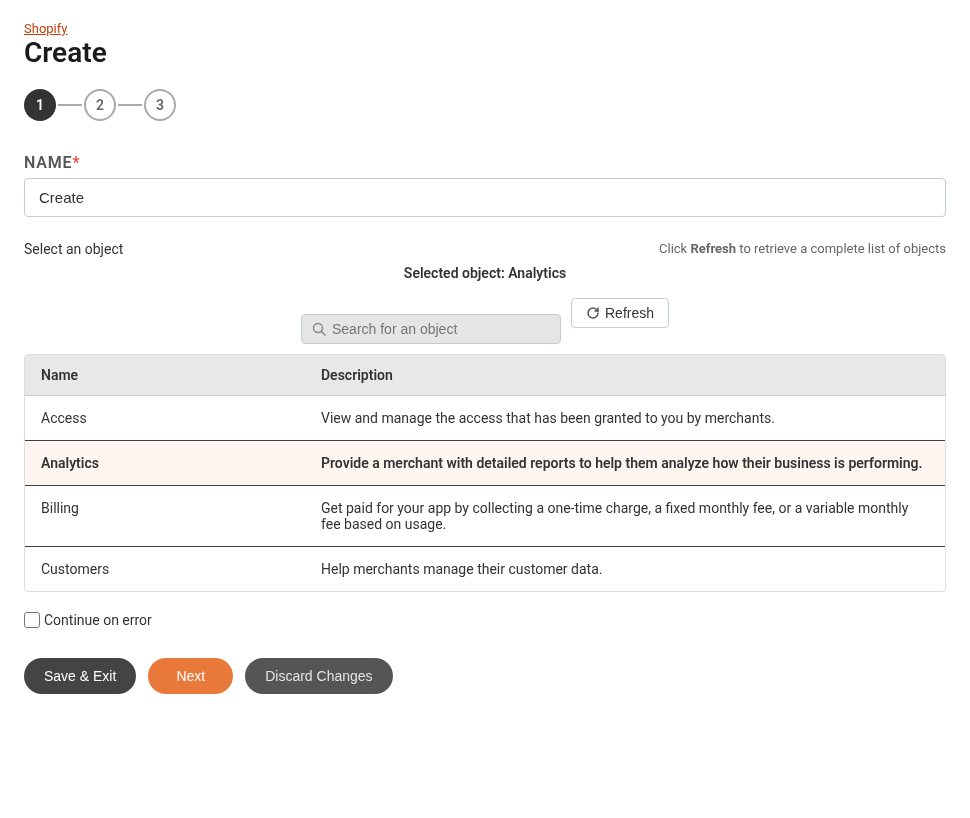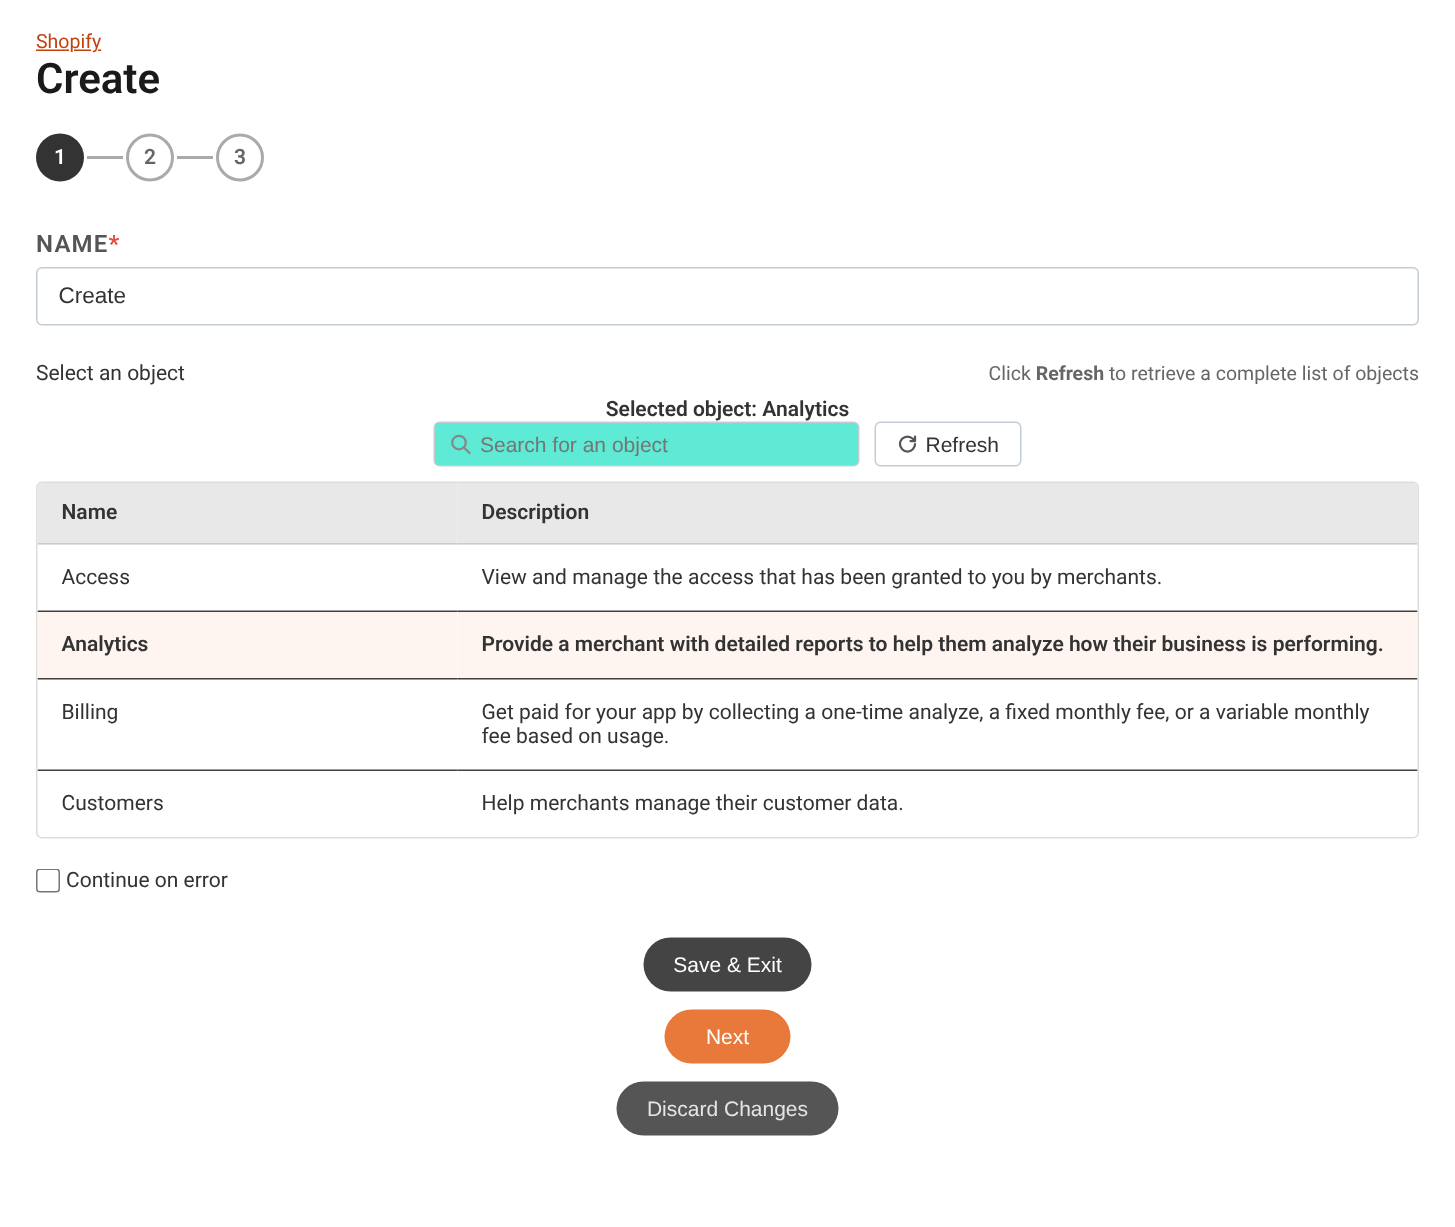--- a/index.html
+++ b/index.html
@@ -75,21 +75,21 @@
       padding: 10px 14px;
       border: 1px solid #c4cdd6;
       border-radius: 4px;
       font-size: 15px;
       color: #333;
       outline: none;
     }
     .object-section-header {
       display: flex;
       justify-content: space-between;
-      align-items: flex-end;
+      align-items: flex-start;
       margin-bottom: 8px;
     }
     .select-object-label {
       font-size: 14px;
       color: #333;
     }
     .click-refresh-hint {
       font-size: 13px;
       color: #666;
     }
@@ -112,22 +112,23 @@
       display: flex;
       align-items: center;
       gap: 10px;
     }
     .search-box {
       display: flex;
       align-items: center;
       border: 1px solid #c4cdd6;
       border-radius: 4px;
       padding: 6px 10px;
-      background: #5eead4;
-      width: 284px;
+      background: #e5e5e5;
+      width: 260px;
+      margin-top: 33px;
     }
     .search-icon-svg {
       color: #888;
       margin-right: 6px;
       flex-shrink: 0;
     }
     .search-input {
       border: none;
       outline: none;
       font-size: 14px;
@@ -204,24 +205,23 @@
       width: 16px;
       height: 16px;
       cursor: pointer;
     }
     .checkbox-label {
       font-size: 14px;
       color: #333;
     }
     .footer-buttons {
       display: flex;
-      align-items: center;
+      align-items: flex-start;
       gap: 12px;
       margin-top: 8px;
-      flex-direction: column;
     }
     .btn-save-exit {
       background: #444;
       color: #fff;
       border: none;
       border-radius: 20px;
       padding: 10px 20px;
       font-size: 14px;
       font-weight: 500;
       cursor: pointer;
@@ -318,21 +318,21 @@
       <tr>
       <td>Access</td>
       <td>View and manage the access that has been granted to you by merchants.</td>
     </tr>
           <tr class="selected-row">
       <td>Analytics</td>
       <td>Provide a merchant with detailed reports to help them analyze how their business is performing.</td>
     </tr>
           <tr>
       <td>Billing</td>
-      <td>Get paid for your app by collecting a one-time analyze, a fixed monthly fee, or a variable monthly fee based on usage.</td>
+      <td>Get paid for your app by collecting a one-time charge, a fixed monthly fee, or a variable monthly fee based on usage.</td>
     </tr>
           <tr>
       <td>Customers</td>
       <td>Help merchants manage their customer data.</td>
     </tr>
         </tbody>
     </table>
   </div>
 </div>
 

